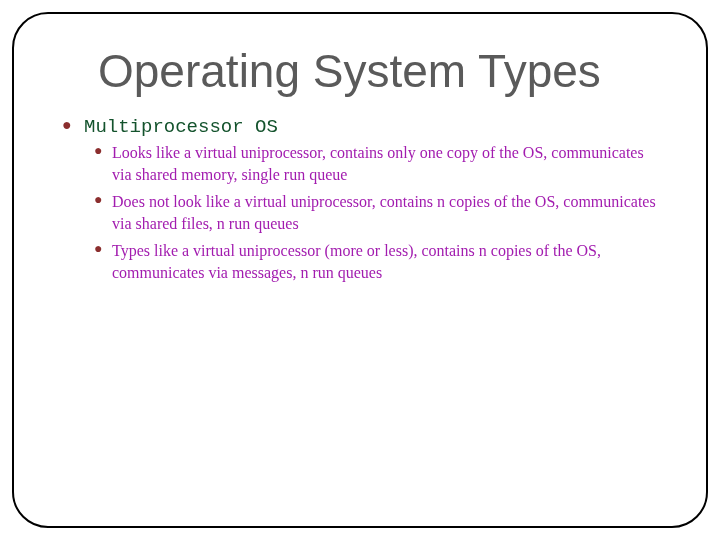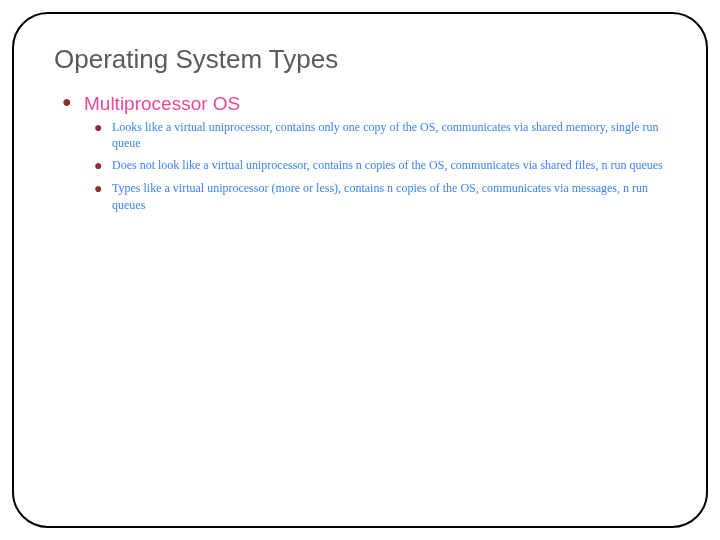--- a/index.html
+++ b/index.html
@@ -15,59 +15,60 @@
     top: 12px;
     left: 12px;
     right: 12px;
     bottom: 12px;
     border: 2px solid #000;
     border-radius: 36px;
     padding: 30px 40px 30px 40px;
   }
   .title {
     font-family: Arial, Helvetica, sans-serif;
-    font-size: 26px;
+    font-size: 46px;
     font-weight: 400;
     color: #5a5a5a;
     margin-bottom: 18px;
     letter-spacing: 0px;
+    margin-left: 44px;
   }
   .item-l1 {
     margin-left: 8px;
     margin-bottom: 4px;
   }
   .item-l1 .bullet {
     display: inline-block;
     color: #8b2e2e;
     font-size: 16px;
     width: 18px;
     vertical-align: top;
   }
   .item-l1 .label {
     font-size: 19px;
-    color: #ec4899;
-    font-family: Liberation Sans, sans-serif;
+    color: #14532d;
+    font-family: Liberation Mono, monospace;
   }
   .item-l2 {
     margin-left: 40px;
     margin-bottom: 6px;
     display: flex;
     align-items: flex-start;
   }
   .item-l2 .bullet {
     display: inline-block;
     color: #8b2e2e;
     font-size: 14px;
     width: 18px;
     flex-shrink: 0;
     padding-top: 1px;
   }
   .item-l2 .label {
-    font-size: 12px;
-    color: #3b82f6;
+    font-size: 16px;
+    color: #a21caf;
     font-family: Georgia, 'Times New Roman', serif;
     line-height: 1.35;
   }
 </style>
 </head>
 <body>
 
 <div class="frame">
   <div class="title">Operating System Types</div>
 

